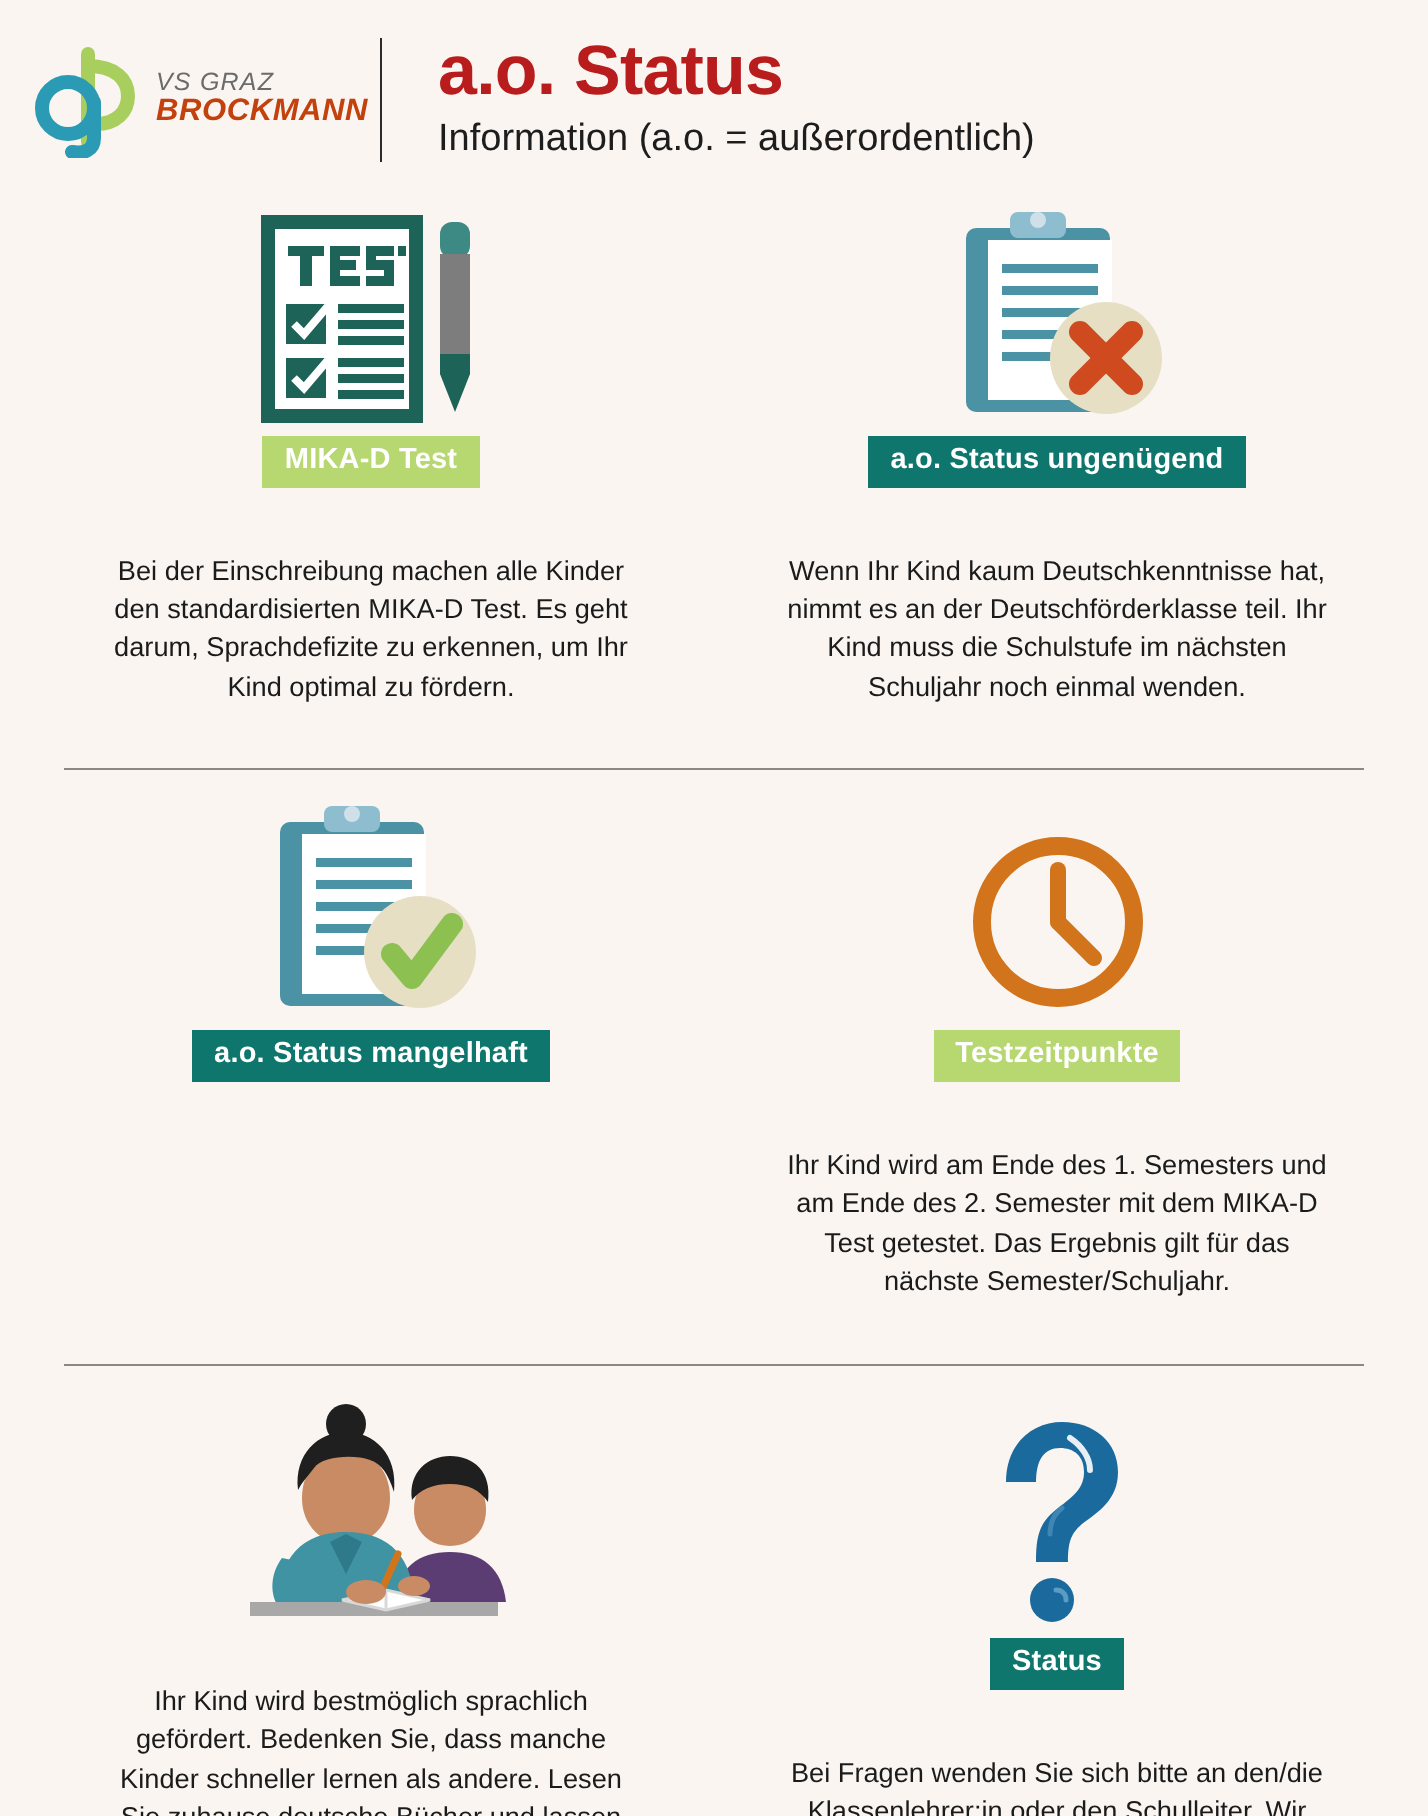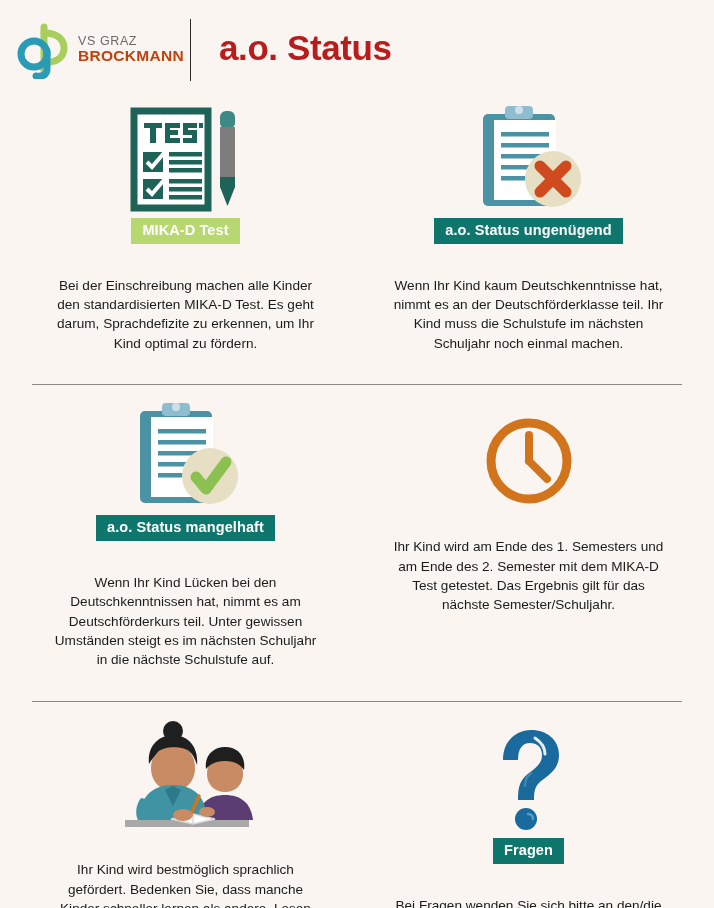--- a/index.html
+++ b/index.html
@@ -21,20 +21,21 @@
     align-items: center;
     padding: 22px 0 14px 14px;
     height: 92px;
     box-sizing: border-box;
   }
   .logo-block {
     display: flex;
     align-items: center;
     width: 168px;
     flex: 0 0 168px;
+    font-style: italic;
   }
   .logo-mark {
     width: 56px;
     height: 58px;
     flex: 0 0 56px;
     position: relative;
   }
   .logo-words {
     margin-left: 8px;
     line-height: 1.05;
@@ -146,20 +147,21 @@
     <div class="logo-words">
       <div class="logo-line1">VS GRAZ</div>
       <div class="logo-line2">BROCKMANN</div>
     </div>
   </div>
 
   <div class="header-rule"></div>
 
   <div class="header-text">
     <h1 class="title">a.o. Status</h1>
+    <p class="subtitle">Information (a.o. = außerordentlich)</p>
   </div>
 </div>
 
 <div class="grid">
 
   <div class="row">
 
     <div class="cell">
       <div class="icon-wrap">
         <svg width="120" height="105" viewBox="0 0 120 105">
@@ -217,21 +219,21 @@
             <rect x="32" y="72" width="48" height="4.5"></rect>
           </g>
           <circle cx="84" cy="75" r="28" fill="#e6dfc4"></circle>
           <g stroke="#cf4a1e" stroke-width="11" stroke-linecap="round">
             <line x1="71" y1="62" x2="97" y2="88"></line>
             <line x1="97" y1="62" x2="71" y2="88"></line>
           </g>
         </svg>
       </div>
       <span class="badge teal">a.o. Status ungenügend</span>
-      <p class="body-text">Wenn Ihr Kind kaum Deutschkenntnisse hat, nimmt es an der Deutschförderklasse teil. Ihr Kind muss die Schulstufe im nächsten Schuljahr noch einmal machen.</p>
+      <p class="body-text">Wenn Ihr Kind kaum Deutschkenntnisse hat, nimmt es an der Deutschförderklasse teil. Ihr Kind muss die Schulstufe im nächsten Schuljahr noch einmal wenden.</p>
     </div>
   </div>
 
   <div class="divider"></div>
 
   <div class="row">
 
     <div class="cell">
       <div class="icon-wrap">
         <svg width="120" height="108" viewBox="0 0 120 108">
@@ -244,31 +246,31 @@
             <rect x="32" y="39" width="48" height="4.5"></rect>
             <rect x="32" y="50" width="48" height="4.5"></rect>
             <rect x="32" y="61" width="48" height="4.5"></rect>
             <rect x="32" y="72" width="48" height="4.5"></rect>
           </g>
           <circle cx="84" cy="75" r="28" fill="#e6dfc4"></circle>
           <path d="M70 76 l10 12 l20 -27" stroke="#8cc152" stroke-width="11" fill="none" stroke-linecap="round" stroke-linejoin="round"></path>
         </svg>
       </div>
       <span class="badge teal">a.o. Status mangelhaft</span>
-      <p class="body-text">Wenn Ihr Kind Lücken bei den Deutschkenntnissen hat, nimmt es am Deutschförderkurs teil. Unter gewissen Umständen steigt es im nächsten Schuljahr in die nächste Schulstufe auf.</p>
     </div>
 
     <div class="cell">
       <div class="icon-wrap">
         <svg width="96" height="96" viewBox="0 0 96 96">
           <circle cx="48" cy="48" r="38" stroke="#d2741c" stroke-width="9" fill="none"></circle>
           <line x1="48" y1="48" x2="48" y2="22" stroke="#d2741c" stroke-width="8" stroke-linecap="round"></line>
           <line x1="48" y1="48" x2="66" y2="66" stroke="#d2741c" stroke-width="8" stroke-linecap="round"></line>
         </svg>
       </div>
+      <span class="badge green">Testzeitpunkte</span>
       <p class="body-text">Ihr Kind wird am Ende des 1. Semesters und am Ende des 2. Semester mit dem MIKA-D Test getestet. Das Ergebnis gilt für das nächste Semester/Schuljahr.</p>
     </div>
   </div>
 
   <div class="divider"></div>
 
   <div class="row row-4">
 
     <div class="cell">
       <div class="icon-wrap">
@@ -305,18 +307,18 @@
           <path d="M16 32 C16 12 30 2 44 2 C60 2 72 12 72 27
                    C72 41 62 47 54 53 C48 58 47 63 47 72
                    L31 72 C31 58 33 52 42 45 C50 39 55 35 55 27
                    C55 19 50 15 43 15 C35 15 31 21 31 32 Z" fill="#1a6a9e"></path>
           <ellipse cx="39" cy="91" rx="11" ry="11" fill="#1a6a9e"></ellipse>
           <path d="M48 10 C54 14 58 20 58 26" stroke="#e8eff4" stroke-width="3" fill="none" stroke-linecap="round"></path>
           <path d="M38 58 C38 52 40 48 44 45" stroke="#3f86b5" stroke-width="2.5" fill="none" stroke-linecap="round"></path>
           <path d="M41 86 C44 86 46 88 46 91" stroke="#5a9cc4" stroke-width="2.5" fill="none" stroke-linecap="round"></path>
         </svg>
       </div>
-      <span class="badge teal">Fragen</span>
+      <span class="badge teal">Status</span>
       <p class="body-text">Bei Fragen wenden Sie sich bitte an den/die Klassenlehrer:in oder den Schulleiter. Wir wollen Ihr Kind bestmöglich fördern und bei der Sprachentwicklung unterstützen.</p>
     </div>
   </div>
 
 </div>
 
 </body></html>

